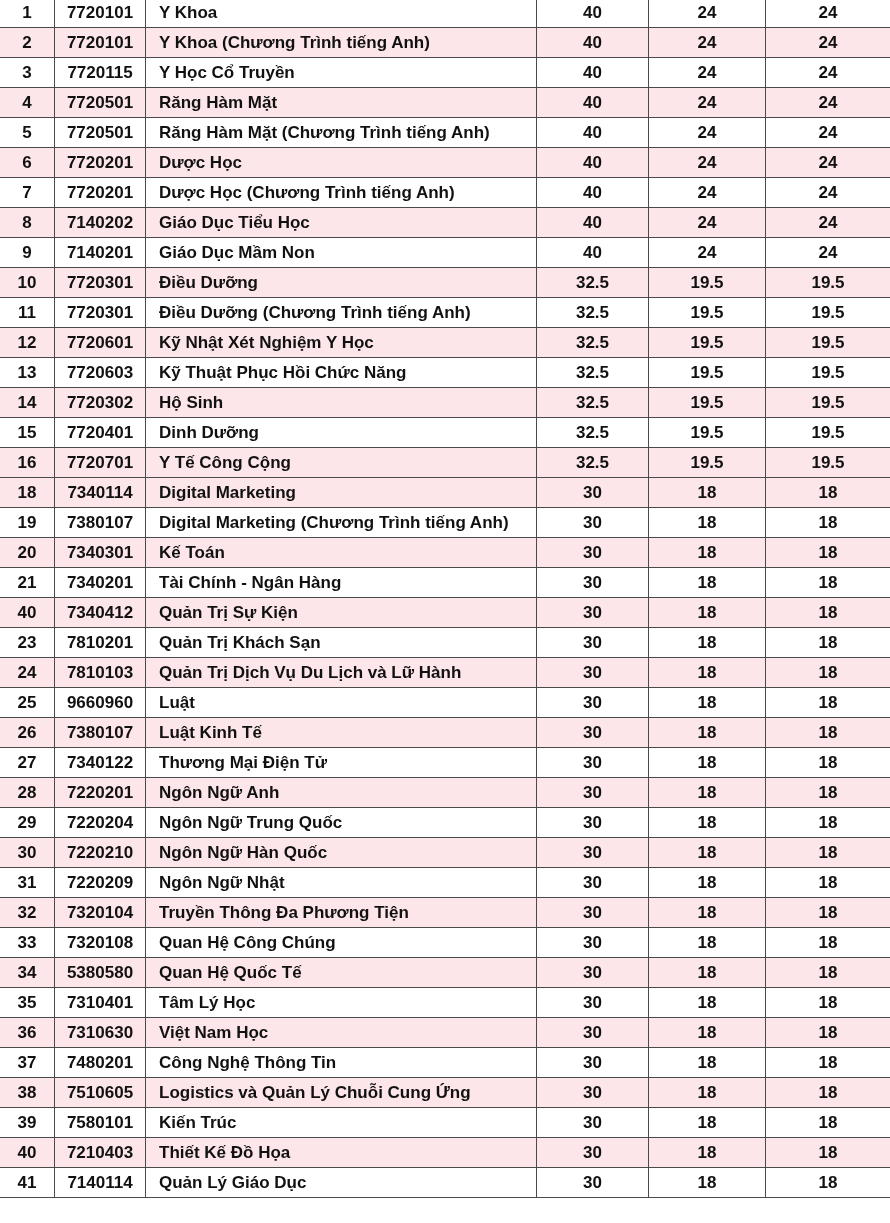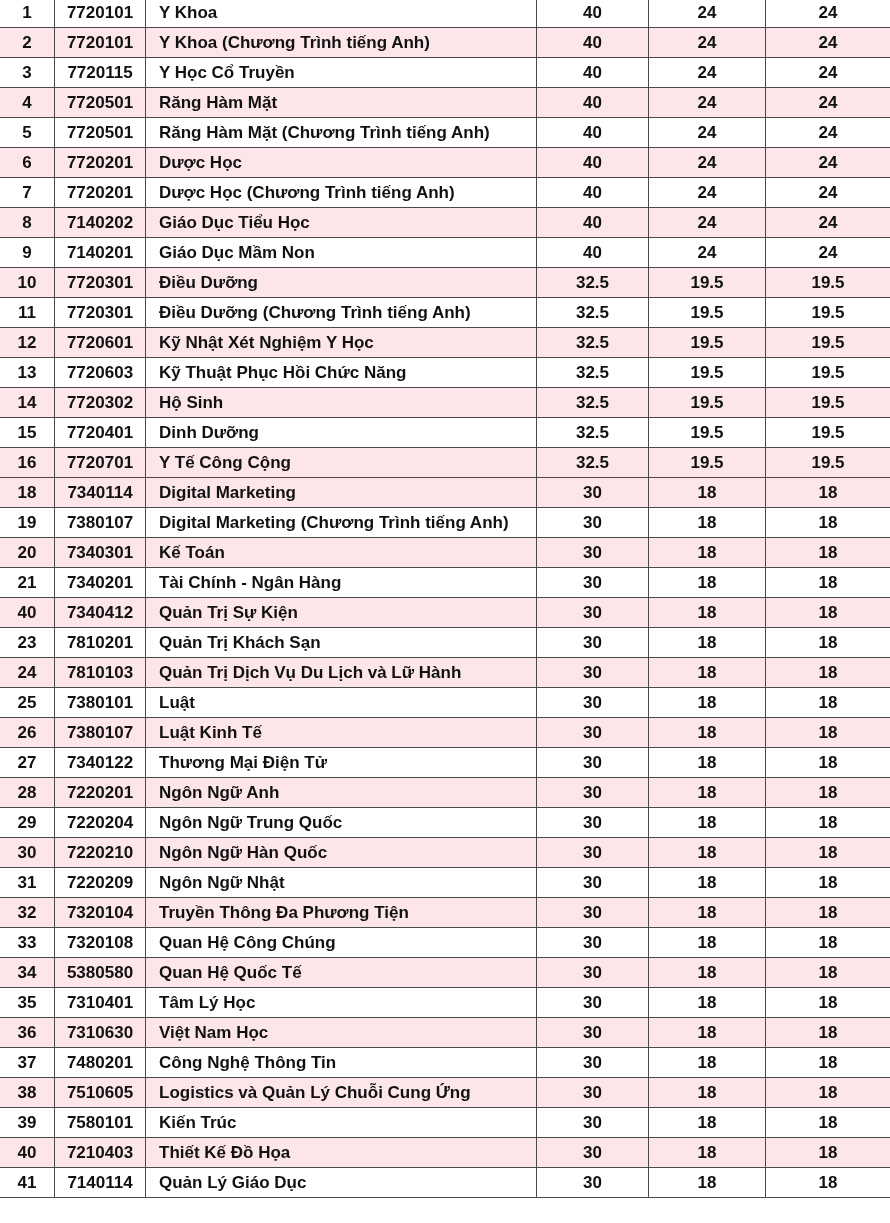--- a/index.html
+++ b/index.html
@@ -203,21 +203,21 @@
         <tr class="alt">
           <td class="c-stt">24</td>
           <td class="c-code">7810103</td>
           <td class="c-name">Quản Trị Dịch Vụ Du Lịch và Lữ Hành</td>
           <td class="c-v c-v1">30</td>
           <td class="c-v c-v2">18</td>
           <td class="c-v">18</td>
         </tr>
         <tr>
           <td class="c-stt">25</td>
-          <td class="c-code">7380101</td>
+          <td class="c-code">9660960</td>
           <td class="c-name">Luật</td>
           <td class="c-v c-v1">30</td>
           <td class="c-v c-v2">18</td>
           <td class="c-v">18</td>
         </tr>
         <tr class="alt">
           <td class="c-stt">26</td>
           <td class="c-code">7380107</td>
           <td class="c-name">Luật Kinh Tế</td>
           <td class="c-v c-v1">30</td>

